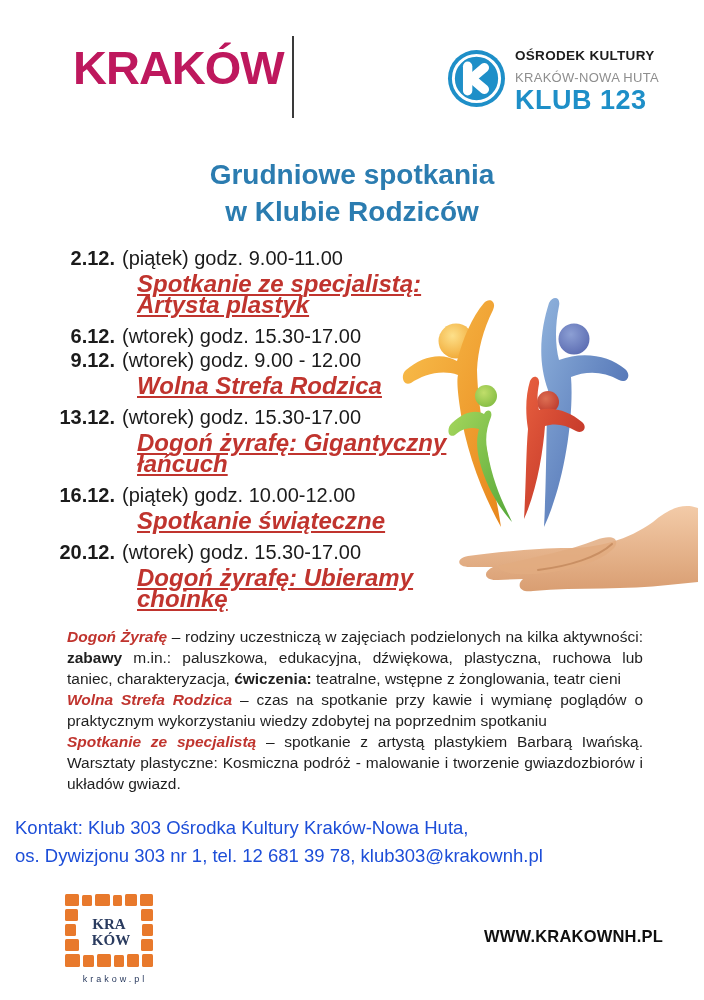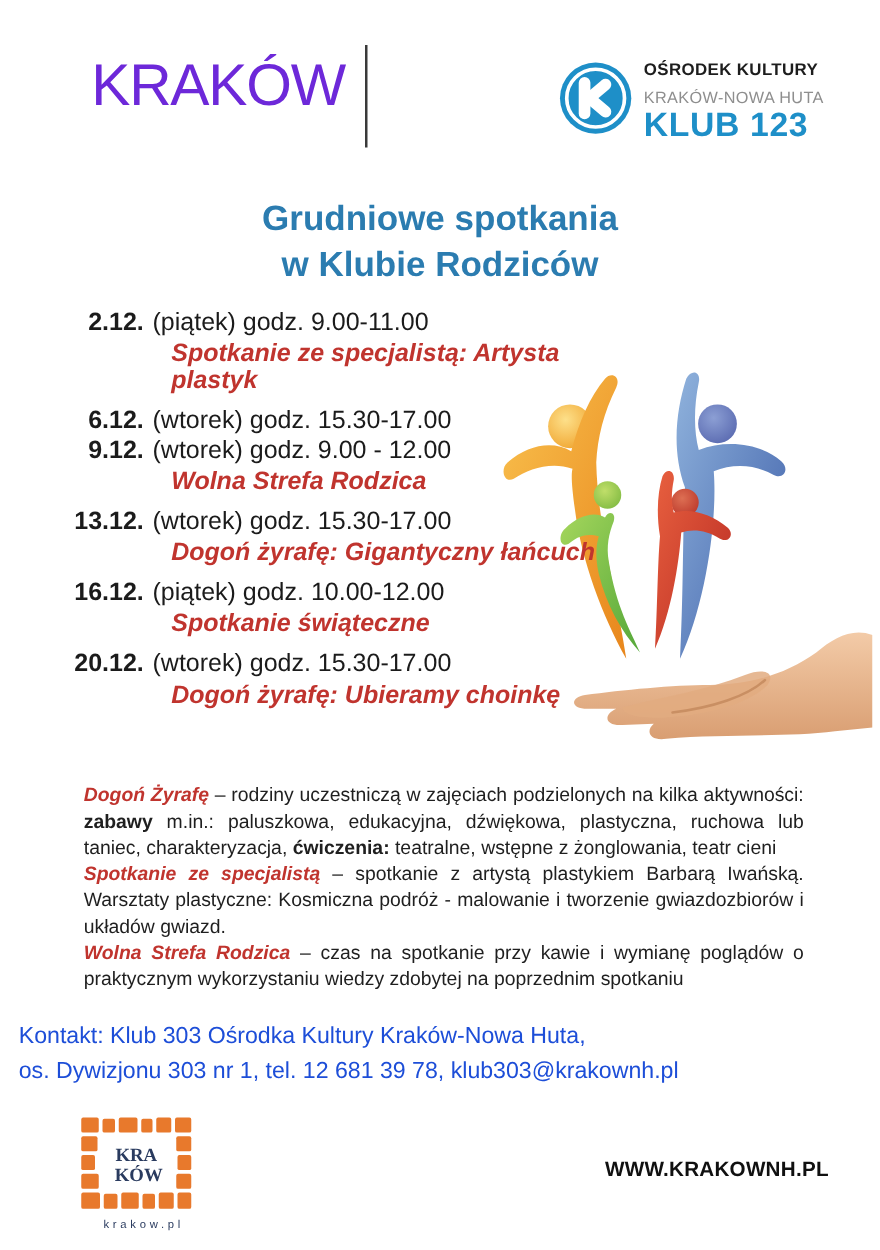--- a/index.html
+++ b/index.html
@@ -11,22 +11,22 @@
     --ink:#1b1b1b;
     --gray:#8e8e8e;
   }
   html,body{margin:0;padding:0;background:#fff;}
   .poster{
     position:relative;width:704px;height:1000px;background:#fff;overflow:hidden;
     font-family:"Liberation Sans", sans-serif;color:var(--ink);
   }
   
   .wordmark{
-    position:absolute;left:73px;top:40px;font-size:47px;font-weight:400;
-    letter-spacing:-1px;color:#6d28d9;
+    position:absolute;left:73px;top:40px;font-size:47px;font-weight:700;
+    letter-spacing:-1px;color:#be185d;
   }
   .header-divider{
     position:absolute;left:292px;top:36px;width:2px;height:82px;background:#3a3a3a;
   }
   .org{position:absolute;left:447px;top:49px;display:flex;align-items:flex-start;}
   .org-circle{width:59px;height:59px;flex:0 0 59px;}
   .org-text{margin-left:9px;line-height:1;}
   .org-l1{font-size:13.5px;font-weight:700;color:#1d1d1d;letter-spacing:.3px;}
   .org-l2{font-size:13px;color:var(--gray);margin-top:8px;letter-spacing:.3px;}
   .org-l3{font-size:27px;font-weight:700;color:var(--logo-blue);margin-top:3px;letter-spacing:.5px;}
@@ -39,21 +39,21 @@
   .illustration{position:absolute;left:398px;top:290px;width:300px;height:318px;}
   
   .schedule{position:absolute;left:0;top:246px;width:480px;}
   .entry{margin-bottom:9px;}
   .entry:nth-child(2){margin-bottom:0;}
   .entry-line1{display:flex;align-items:baseline;font-size:20px;line-height:24px;}
   .date{flex:0 0 122px;text-align:right;font-weight:700;padding-right:7px;box-sizing:border-box;}
   .daytime{font-weight:400;}
   .event{
     margin-left:137px;color:var(--accent-red);font-weight:700;font-style:italic;
-    font-size:20px;line-height:21px;margin-top:3px;
+    font-size:24px;line-height:21px;margin-top:3px;text-decoration:underline;
   }
   .event.narrow{max-width:295px;}
   
   .descriptions{
     position:absolute;left:67px;top:626px;width:576px;font-size:15.5px;
     line-height:21px;color:#1f1f1f;text-align:justify;
   }
   .descriptions p{margin:0;}
   .seg-lead{color:var(--accent-red);font-weight:700;font-style:italic;}
   .seg-bold{font-weight:700;}
@@ -212,22 +212,22 @@
         <span class="date">20.12.</span>
         <span class="daytime">(wtorek) godz. 15.30-17.00</span>
       </div>
       <div class="event">Dogoń żyrafę: Ubieramy choinkę</div>
     </div>
 
   </div>
 
   <div class="descriptions">
     <p><span class="seg-lead">Dogoń Żyrafę</span><span class="seg-normal"> – rodziny uczestniczą w zajęciach podzielonych na kilka aktywności: </span><span class="seg-bold">zabawy</span><span class="seg-normal"> m.in.: paluszkowa, edukacyjna, dźwiękowa, plastyczna, ruchowa lub taniec, charakteryzacja, </span><span class="seg-bold">ćwiczenia:</span><span class="seg-normal"> teatralne, wstępne z żonglowania, teatr cieni</span></p>
+    <p><span class="seg-lead">Wolna Strefa Rodzica</span><span class="seg-normal"> – czas na spotkanie przy kawie i wymianę poglądów o praktycznym wykorzystaniu wiedzy zdobytej na poprzednim spotkaniu</span></p>
     <p><span class="seg-lead">Spotkanie ze specjalistą</span><span class="seg-normal"> – spotkanie z artystą plastykiem Barbarą Iwańską. Warsztaty plastyczne: Kosmiczna podróż - malowanie i tworzenie gwiazdozbiorów i układów gwiazd.</span></p>
-    <p><span class="seg-lead">Wolna Strefa Rodzica</span><span class="seg-normal"> – czas na spotkanie przy kawie i wymianę poglądów o praktycznym wykorzystaniu wiedzy zdobytej na poprzednim spotkaniu</span></p>
   </div>
 
   <div class="contact">
     <div>Kontakt: Klub 303 Ośrodka Kultury Kraków-Nowa Huta,</div>
     <div>os. Dywizjonu 303 nr 1, tel. 12 681 39 78, klub303@krakownh.pl</div>
   </div>
 
   <svg class="footer-logo" viewBox="0 0 104 94" aria-hidden="true">
     <g fill="var(--brick-orange, #e8792c)">
       <rect x="2" y="2" width="14" height="12" rx="1.5"></rect>

